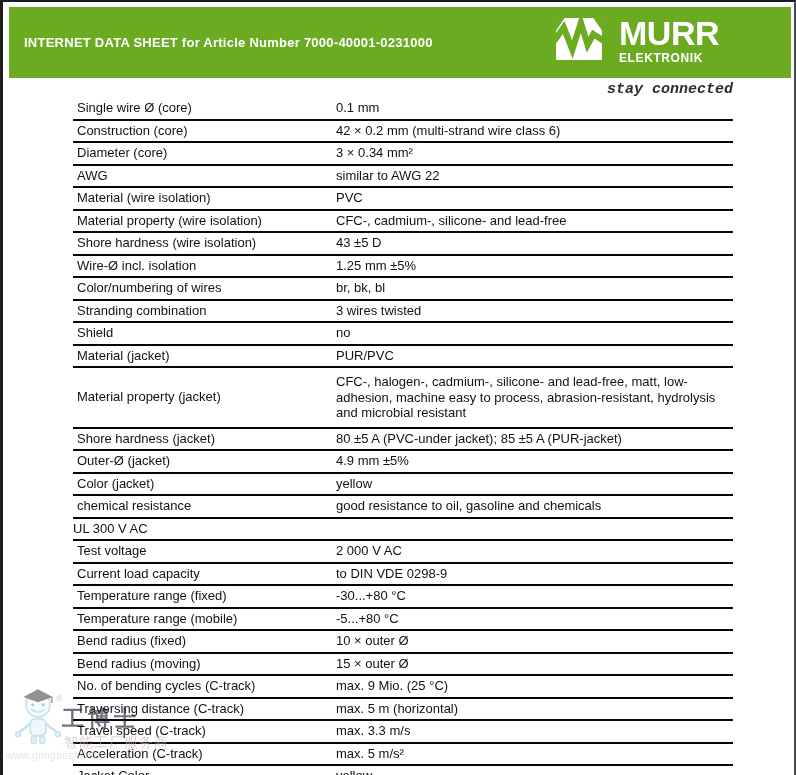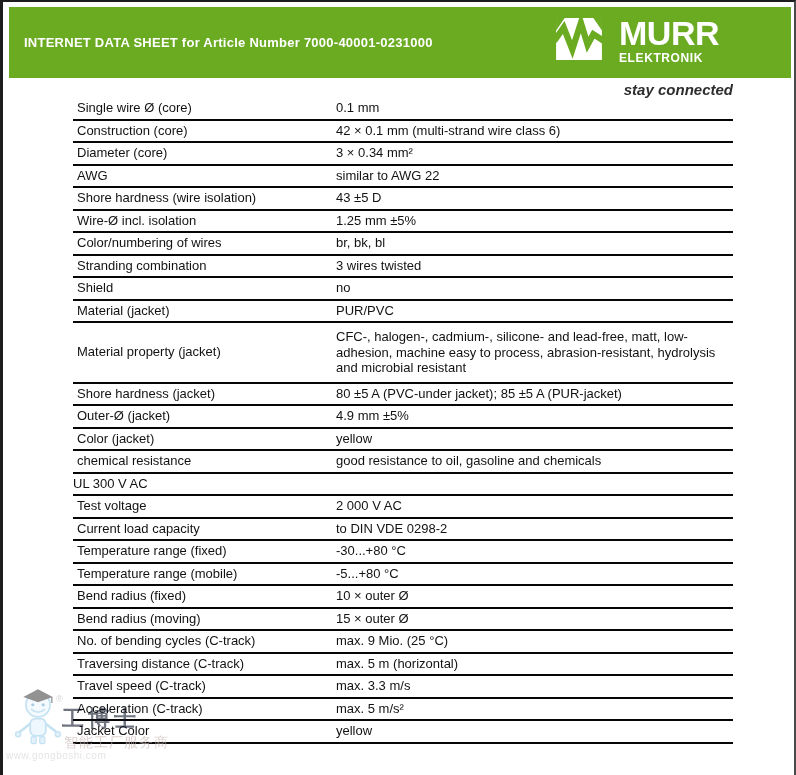--- a/index.html
+++ b/index.html
@@ -29,21 +29,21 @@
   .logo-text { display:flex; flex-direction:column; }
   .logo-brand {
     font-weight:bold; font-size:34px; line-height:30px; letter-spacing:-0.5px;
   }
   .logo-sub {
     font-weight:bold; font-size:12px; line-height:16px; letter-spacing:0.6px; margin-top:2px;
   }
 
   .tagline {
     position:absolute; top:79px; right:61px;
-    font-style:italic; font-weight:600; font-size:15px; color:#2d2d2d;
+    font-style:italic; font-weight:600; font-size:15px; color:#2d2d2d;font-family:Liberation Mono, monospace;
   }
 
   
   .spec-table {
     position:absolute; left:70px; top:96px; width:660px;
     font-size:13px; color:#121212;
   }
   .row {
     display:flex; align-items:center; min-height:22.5px;
     border-bottom:2px solid #060606;
@@ -91,34 +91,42 @@
   <div class="tagline" style="color: rgb(45, 45, 45);">stay connected</div>
 
   <main class="spec-table">
     <div class="row">
       <div class="label">Single wire Ø (core)</div>
       <div class="value">0.1 mm</div>
     </div>
 
     <div class="row">
       <div class="label">Construction (core)</div>
-      <div class="value">42 × 0.1 mm (multi-strand wire class 6)</div>
+      <div class="value">42 × 0.2 mm (multi-strand wire class 6)</div>
     </div>
 
     <div class="row">
       <div class="label">Diameter (core)</div>
       <div class="value">3 × 0.34 mm²</div>
     </div>
 
     <div class="row">
       <div class="label">AWG</div>
       <div class="value">similar to AWG 22</div>
     </div>
 
-
+    <div class="row">
+      <div class="label">Material (wire isolation)</div>
+      <div class="value">PVC</div>
+    </div>
+
+    <div class="row">
+      <div class="label">Material property (wire isolation)</div>
+      <div class="value">CFC-, cadmium-, silicone- and lead-free</div>
+    </div>
 
     <div class="row">
       <div class="label">Shore hardness (wire isolation)</div>
       <div class="value">43 ±5 D</div>
     </div>
 
     <div class="row">
       <div class="label">Wire-Ø incl. isolation</div>
       <div class="value">1.25 mm ±5%</div>
     </div>
@@ -172,21 +180,21 @@
       <div class="value">UL 300 V AC</div>
     </div>
 
     <div class="row">
       <div class="label">Test voltage</div>
       <div class="value">2 000 V AC</div>
     </div>
 
     <div class="row">
       <div class="label">Current load capacity</div>
-      <div class="value">to DIN VDE 0298-2</div>
+      <div class="value">to DIN VDE 0298-9</div>
     </div>
 
     <div class="row">
       <div class="label">Temperature range (fixed)</div>
       <div class="value">-30...+80 °C</div>
     </div>
 
     <div class="row">
       <div class="label">Temperature range (mobile)</div>
       <div class="value">-5...+80 °C</div>

